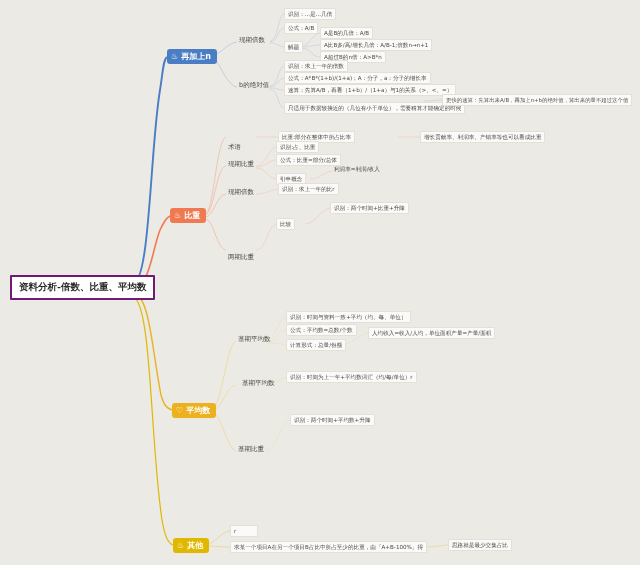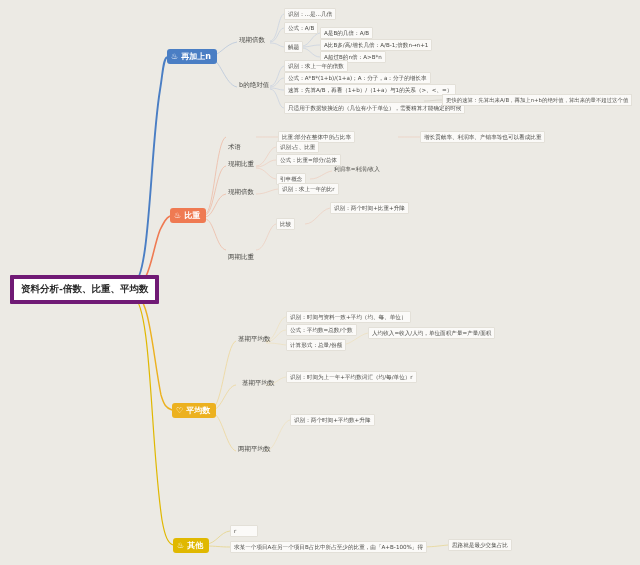--- a/index.html
+++ b/index.html
@@ -26,21 +26,21 @@
   .node {
     position: absolute;
     box-sizing: border-box;
     white-space: nowrap;
     line-height: 1.15;
   }
 
   
   .root {
     background: #ffffff;
-    border: 4px solid #701a75;
+    border: 2px solid #701a75;
     color: #2b2b2b;
     font-size: 9.5px;
     font-weight: bold;
     padding: 5px 7px;
     border-radius: 1px;
   }
 
   
   .l1 {
     display: flex;
@@ -209,21 +209,21 @@
   <div class="node leaf" style="left:276px; top:218px;">比较</div>
   <div class="node leaf" style="left:330px; top:202px;">识别：两个时间+比重+升降</div>
 
   <div class="node l1 l1-yellow" style="left:172px; top:403px;">
     <span class="ico">♡</span>
     <span>平均数</span>
   </div>
 
   <div class="node l2" style="left:236px; top:335px;">基期平均数</div>
   <div class="node l2" style="left:240px; top:379px;">基期平均数</div>
-  <div class="node l2" style="left:236px; top:445px;">两期平均数</div>
+  <div class="node l2" style="left:236px; top:445px;">基期比重</div>
 
   <div class="node leaf" style="left:286px; top:311px;">识别：时间与资料一致+平均（均、每、单位）</div>
   <div class="node leaf" style="left:286px; top:324px;">公式：平均数=总数/个数</div>
   <div class="node leaf" style="left:286px; top:339px;">计算形式：总量/份额</div>
   <div class="node leaf" style="left:368px; top:327px;">人均收入=收入/人均，单位面积产量=产量/面积</div>
 
   <div class="node leaf" style="left:286px; top:371px;">识别：时间为上一年+平均数词汇（均/每/单位）r</div>
 
   <div class="node leaf" style="left:290px; top:414px;">识别：两个时间+平均数+升降</div>
 

